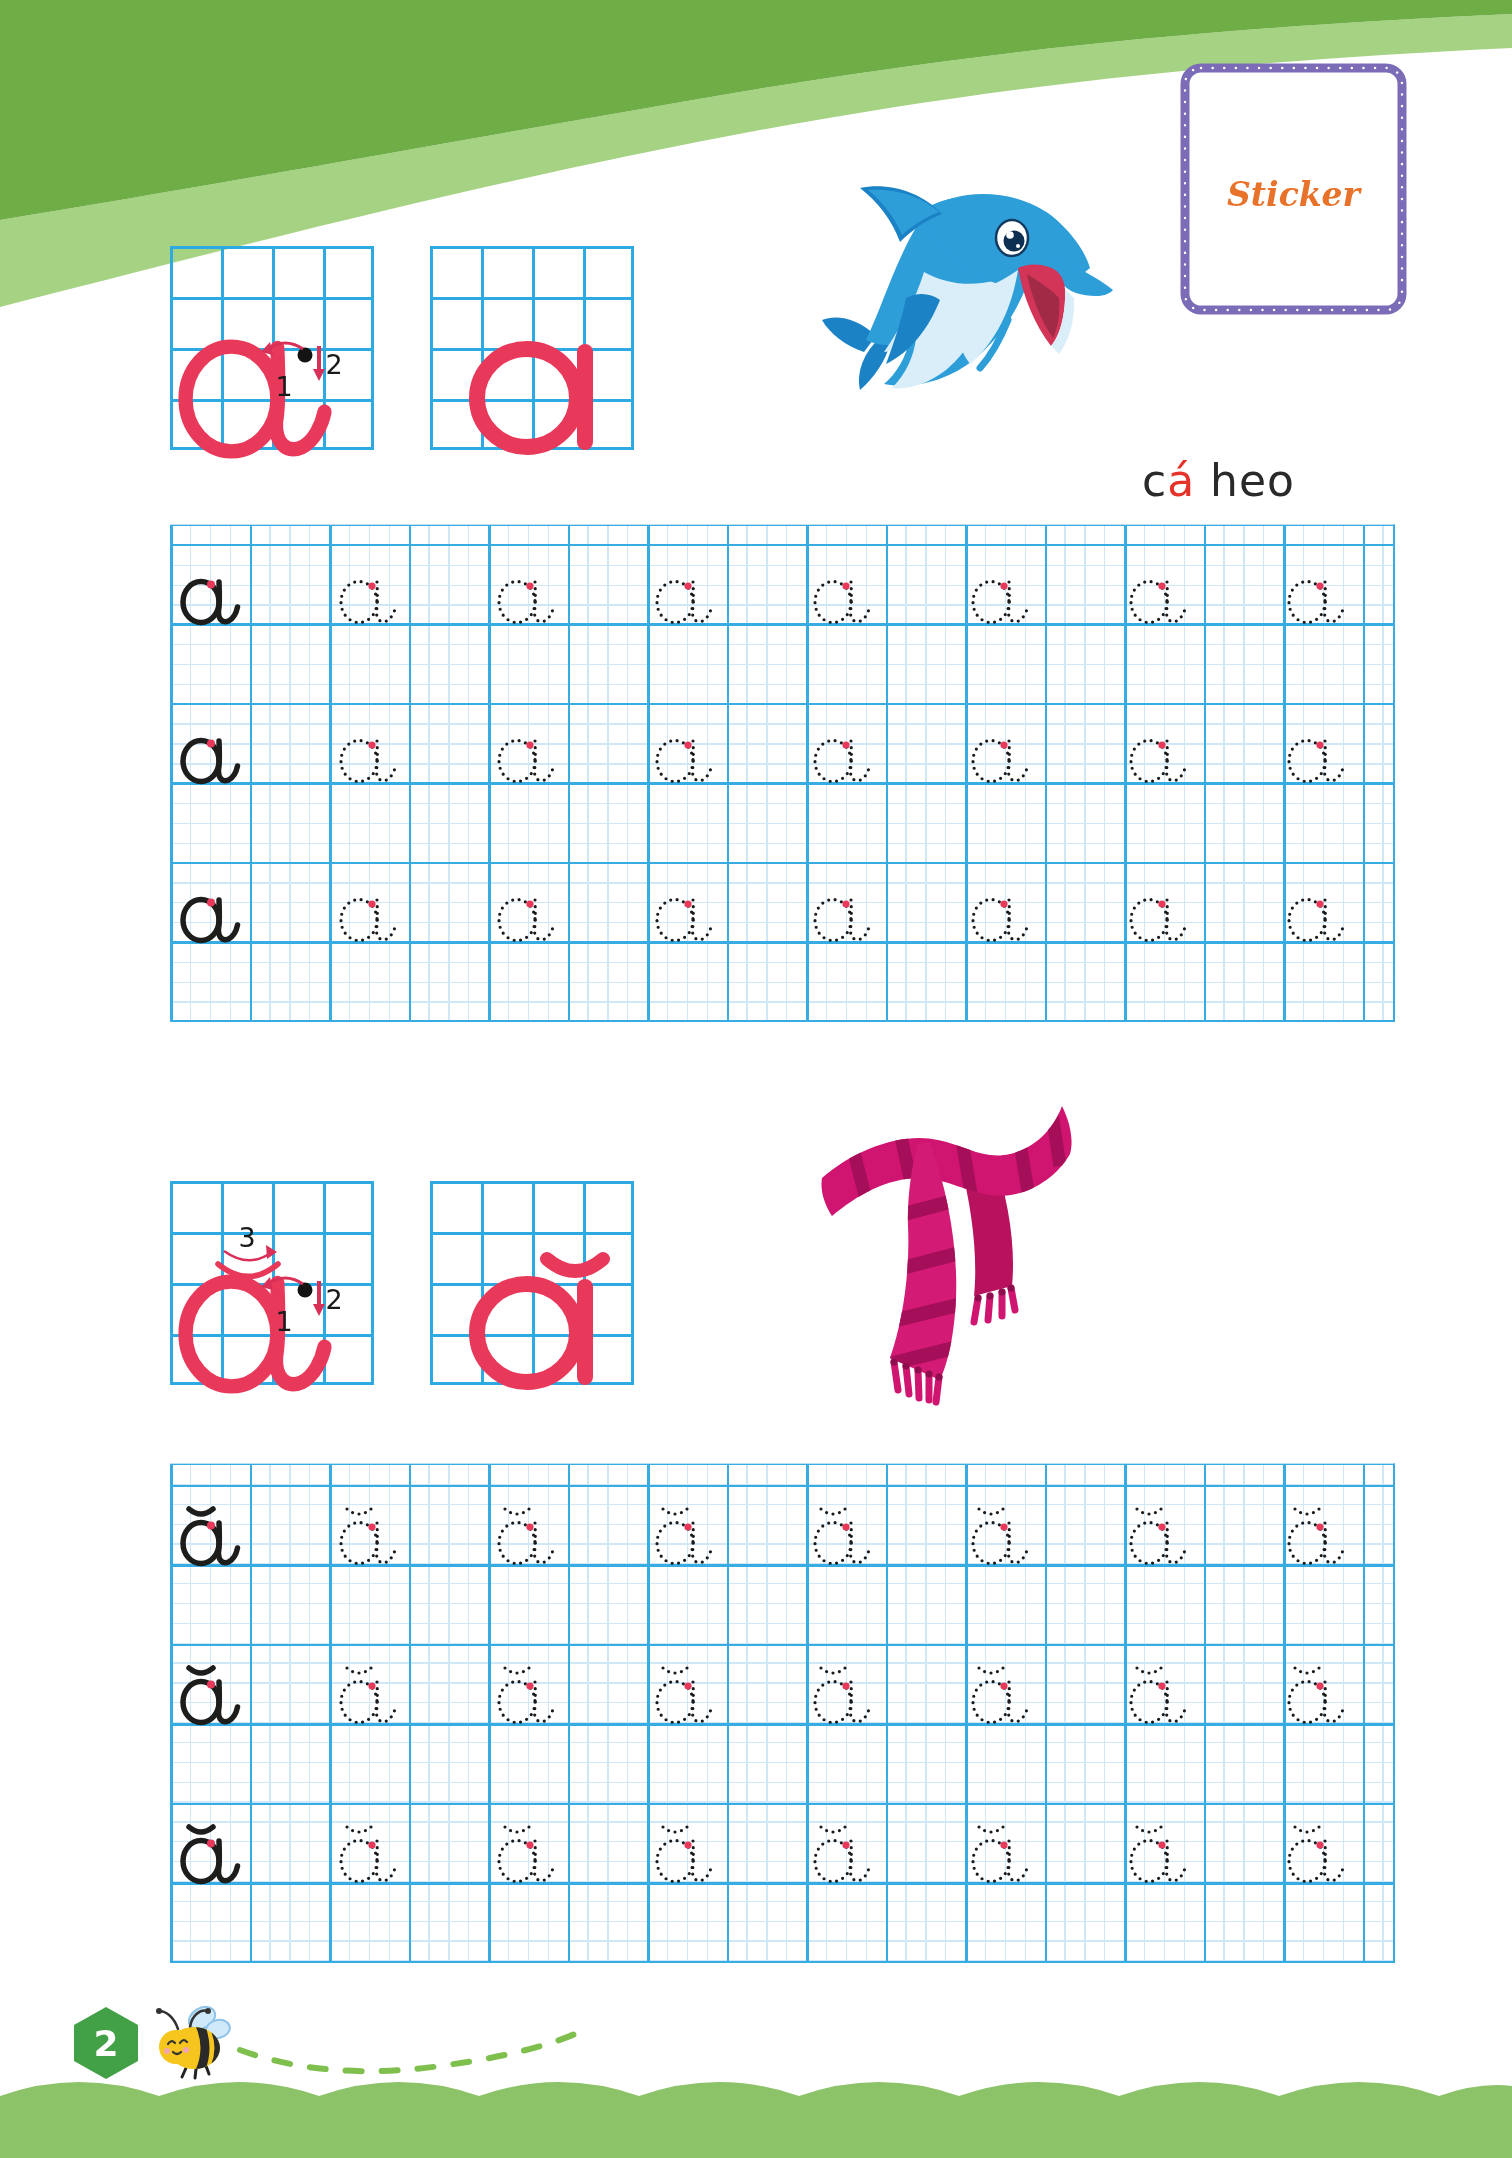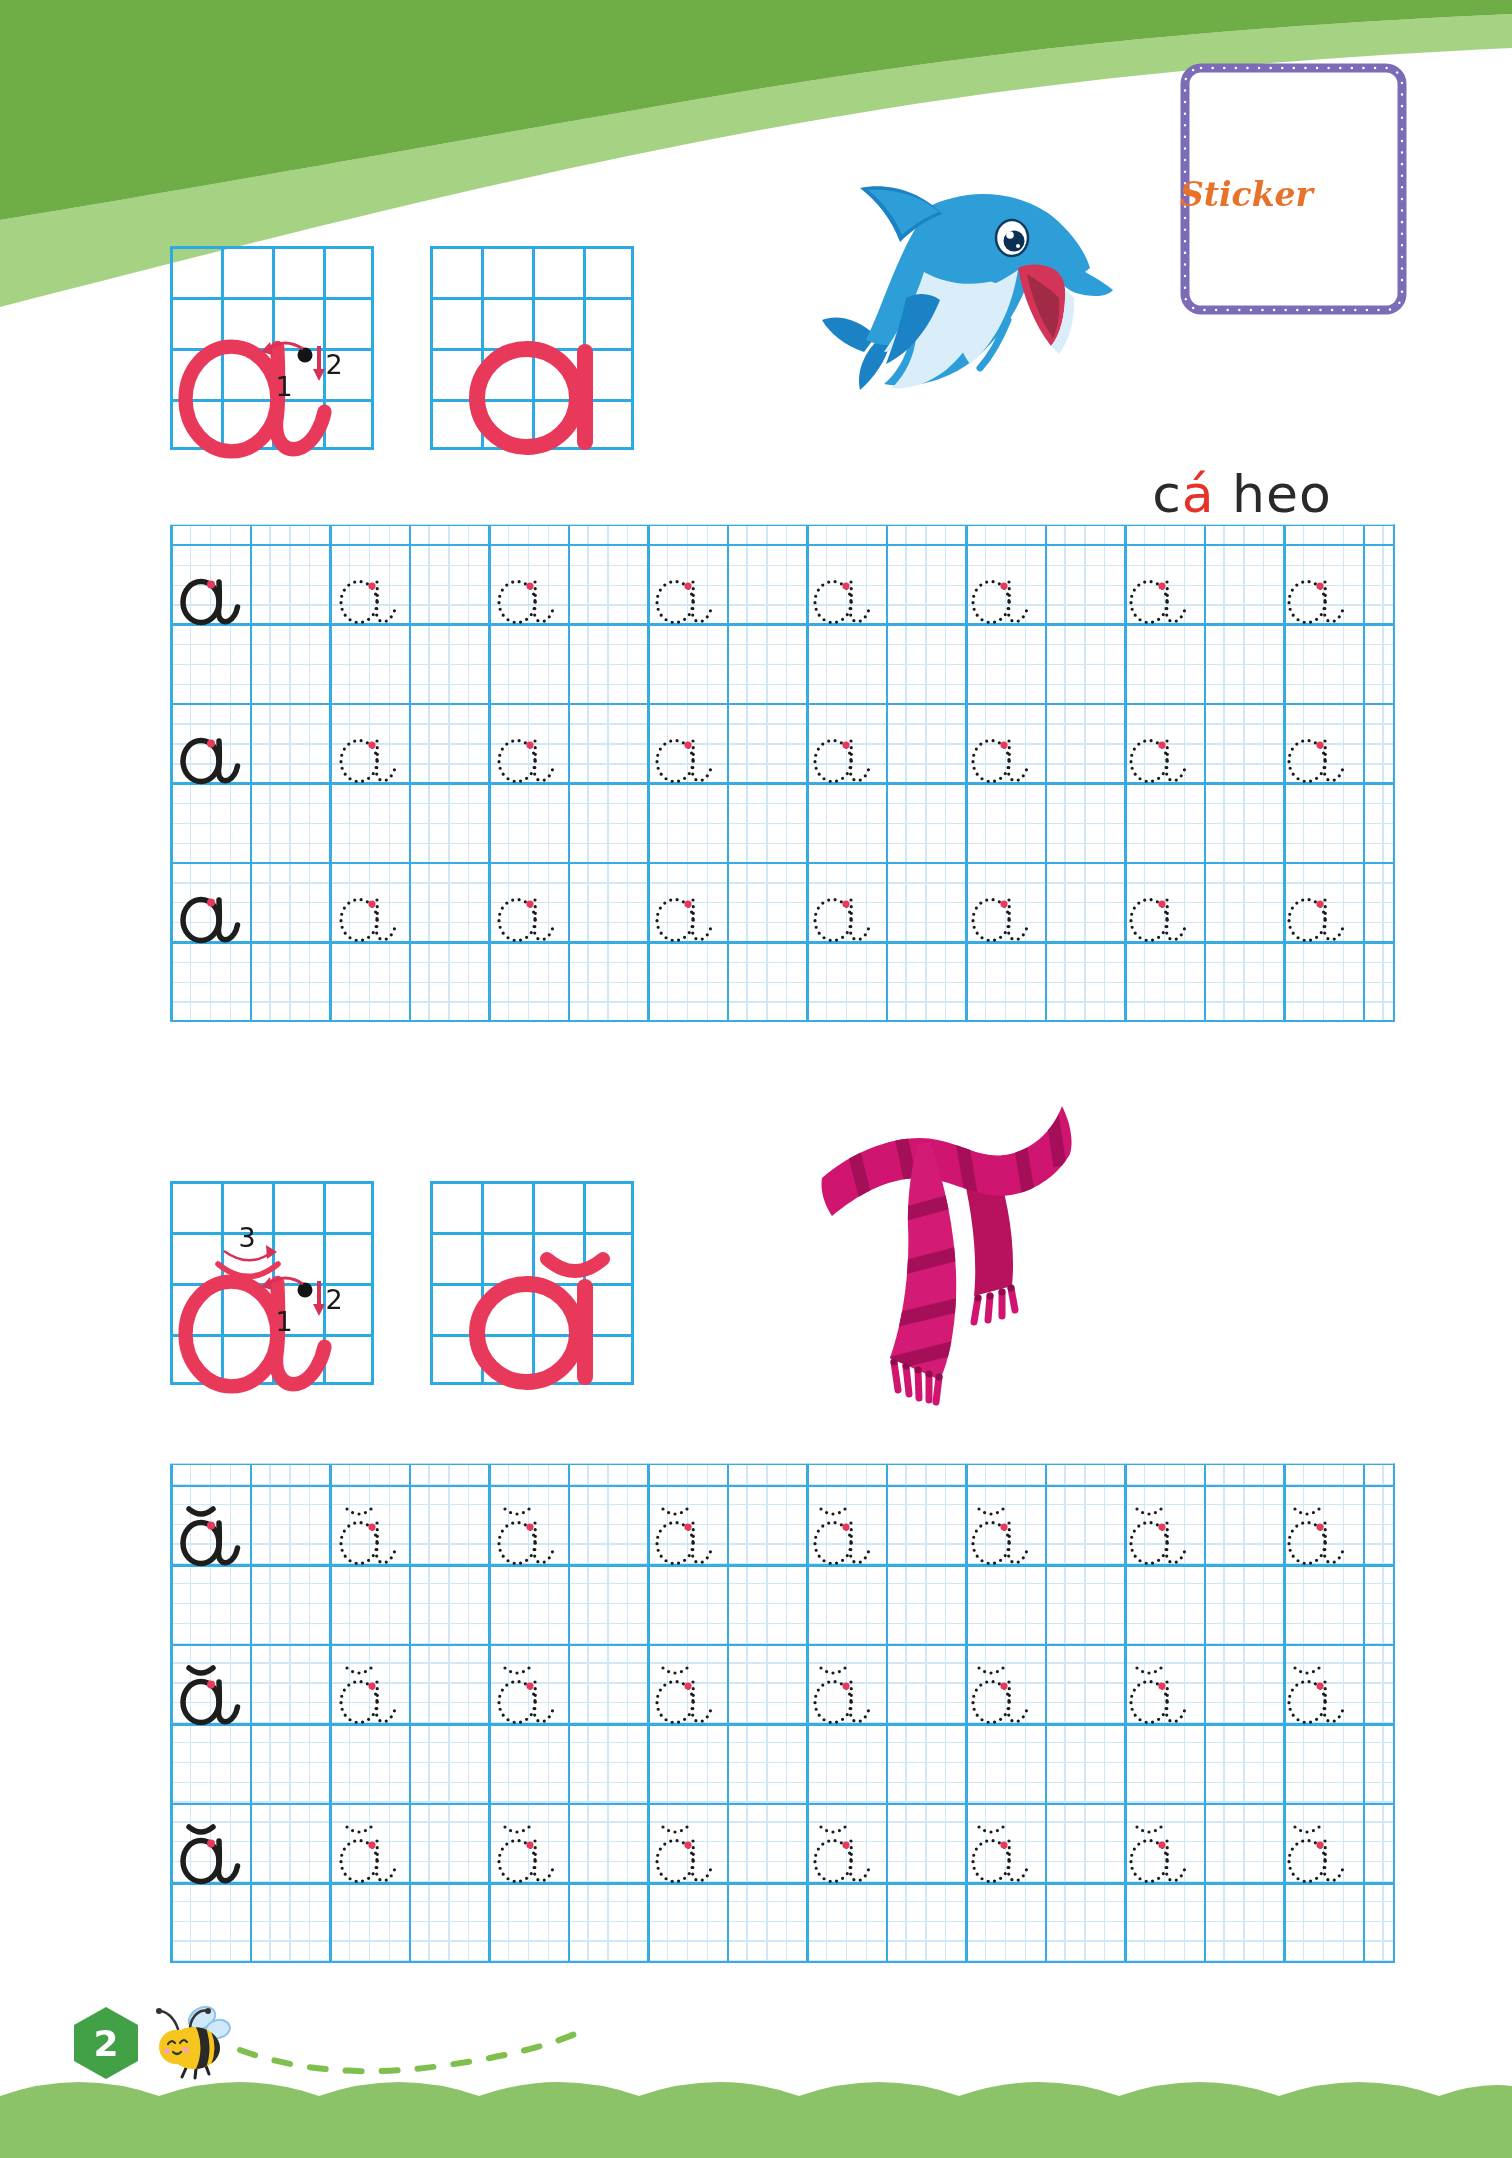--- a/index.html
+++ b/index.html
@@ -18,26 +18,26 @@
       repeating-linear-gradient(to right ,#36ace2 0 2.5px,transparent 2.5px 79.5px),
       repeating-linear-gradient(to bottom,#cfe7f7 0 1.3px,transparent 1.3px 19.85px),
       repeating-linear-gradient(to right ,#cfe7f7 0 1.3px,transparent 1.3px 19.875px);
   }
   #practice-a{top:524px;height:497px;background-position:0 19px,0 0,0 0,0 0;}
   #practice-breve{top:1463px;height:499px;background-position:0 21px,0 0,0 0,0 0;}
 
   
   .sticker{position:absolute;left:1180px;top:63px;width:227px;height:252px;}
   .sticker svg{position:absolute;left:0;top:0;}
-  .sticker-label{position:absolute;left:0;top:112px;width:227px;
+  .sticker-label{position:absolute;left:0;top:112px;width:227px;text-align:center;
     font-family:"DejaVu Serif",serif;font-style:italic;font-weight:bold;
     font-size:33px;color:#e8722a;}
 
   
-  .caption{position:absolute;font-size:52px;color:#2a2a2a;letter-spacing:1px;white-space:pre;}
+  .caption{position:absolute;font-size:44px;color:#2a2a2a;letter-spacing:1px;white-space:pre;}
   #caption-a{left:1082px;top:404px;}
   #caption-breve{left:1072px;top:1332px;}
   .caption .accent{color:#e63329;}
 
   
   .sol{stroke:#1d1d1b;stroke-width:5.5;fill:none;stroke-linecap:round;}
   .dot{stroke:#1a1a1a;stroke-width:3.2;fill:none;stroke-linecap:round;stroke-dasharray:0 6.6;}
   .rd{fill:#e9395b;}
   .rb{stroke:#e9395b;stroke-width:5.6;fill:none;stroke-linecap:round;}
   .rbp{stroke:#e9395b;stroke-width:16;fill:none;stroke-linecap:round;}

